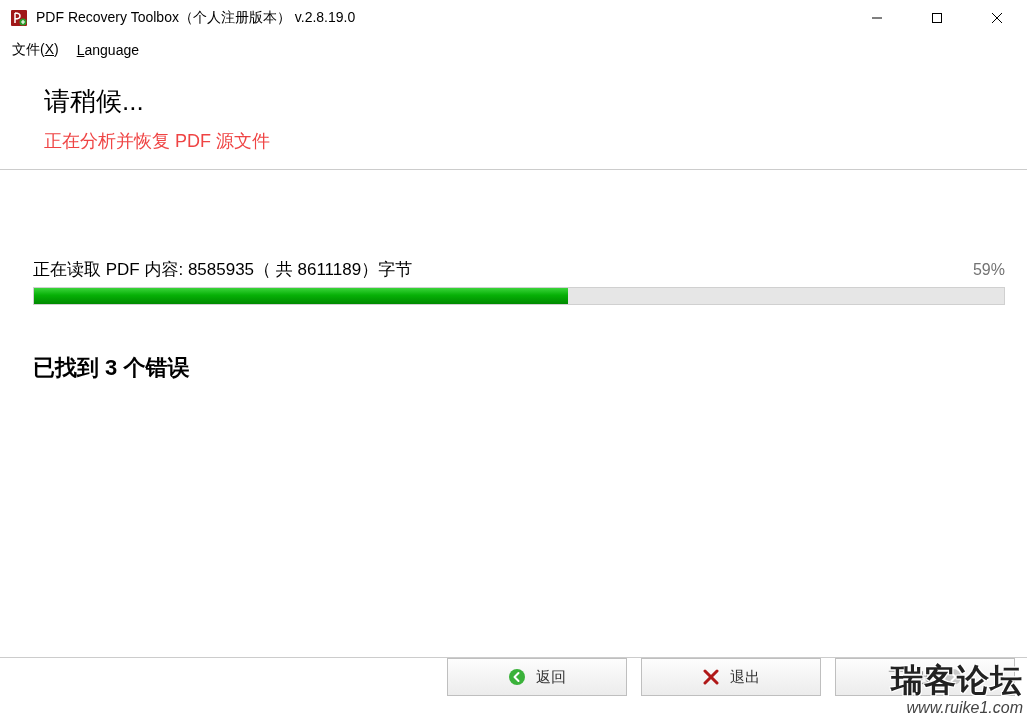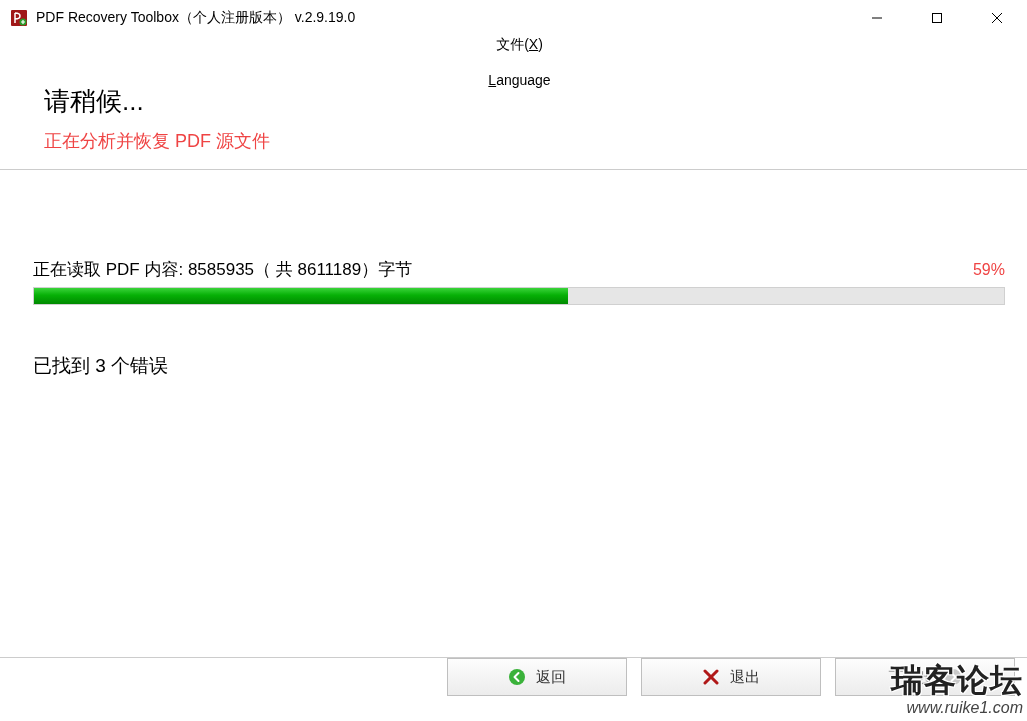--- a/index.html
+++ b/index.html
@@ -48,21 +48,20 @@
       font-size: 14px;
       color: #000;
     }
     .menubar {
       height: 28px;
       display: flex;
       align-items: center;
       padding-left: 12px;
       gap: 18px;
       font-size: 14px;
-      flex-direction: column;
     }
     .menu-item {
       color: #000;
     }
     .menu-item .ul {
       text-decoration: underline;
     }
     .header-section {
       padding: 20px 44px 16px 44px;
       border-bottom: 1px solid #cccccc;
@@ -84,41 +83,41 @@
       display: flex;
       justify-content: space-between;
       align-items: baseline;
       font-size: 17px;
       margin-bottom: 6px;
     }
     .progress-label {
       color: #000;
     }
     .progress-percent {
-      color: #ef4444;
+      color: #737373;
       font-size: 16px;
       margin-top: 25px;
     }
     .progress-bar-outer {
       width: 100%;
       height: 18px;
       background: #e6e6e6;
       border: 1px solid #d0d0d0;
       position: relative;
       overflow: hidden;
     }
     .progress-bar-inner {
       height: 100%;
       width: 55%;
       background: linear-gradient(to bottom, #3ad43a 0%, #06b006 45%, #008a00 100%);
     }
     .errors-found {
       margin-top: 48px;
-      font-size: 19px;
-      font-weight: normal;
+      font-size: 22px;
+      font-weight: bold;
       color: #000;
     }
     .bottom-bar {
       position: absolute;
       bottom: 0;
       left: 0;
       right: 0;
       height: 64px;
       border-top: 1px solid #cccccc;
       display: flex;
@@ -178,21 +177,21 @@
 
 <div class="titlebar">
   <div class="app-icon">
     <svg width="18" height="18" viewBox="0 0 18 18">
       <rect x="1" y="1" width="16" height="16" fill="#a01818" rx="1"></rect>
       <path d="M5 4 L5 14 M5 4 Q10 4 10 7 Q10 10 5 10" stroke="#fff" stroke-width="1.5" fill="none"></path>
       <circle cx="13" cy="13" r="3.5" fill="#2a9c2a"></circle>
       <path d="M13 11 L13 15 M11 13 L15 13" stroke="#fff" stroke-width="1.2"></path>
     </svg>
   </div>
-  <div class="title-text">PDF Recovery Toolbox（个人注册版本） v.2.9.19.0</div>
+  <div class="title-text">PDF Recovery Toolbox（个人注册版本） v.2.8.19.0</div>
   <div class="window-controls">
     <div class="win-btn">
       <svg width="12" height="12" viewBox="0 0 12 12">
           <line x1="1" y1="6" x2="11" y2="6" stroke="#000" stroke-width="1"></line>
         </svg>
     </div>
     <div class="win-btn">
       <svg width="12" height="12" viewBox="0 0 12 12">
           <rect x="1.5" y="1.5" width="9" height="9" stroke="#000" stroke-width="1" fill="none"></rect>
         </svg>

